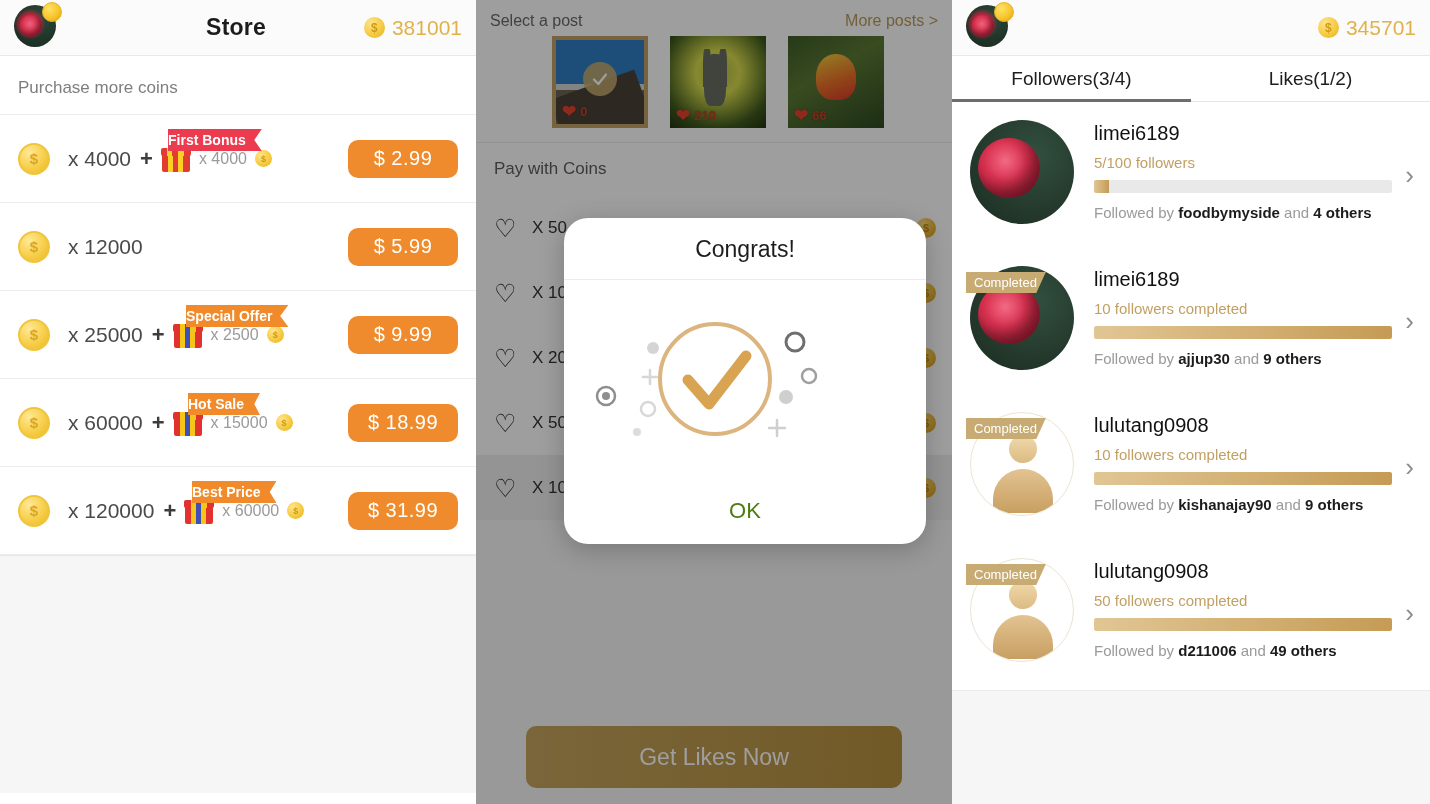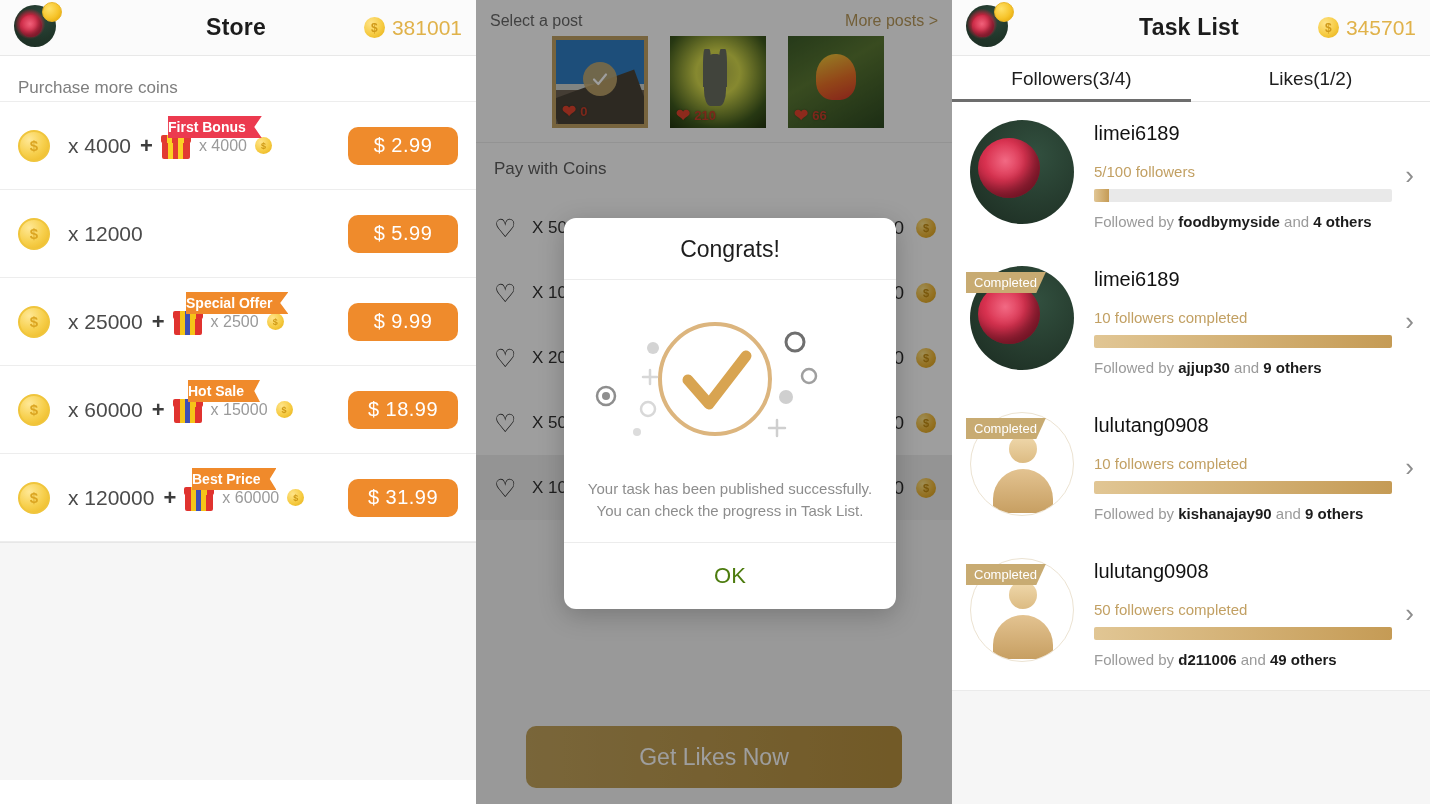--- a/index.html
+++ b/index.html
@@ -53,21 +53,21 @@
   }
   .coin-icon {
     width: 21px; height: 21px; border-radius: 50%;
     background: radial-gradient(circle at 34% 30%, #ffe489 0%, #f6cb42 55%, #e5ae14 100%);
     display: inline-flex; align-items: center; justify-content: center;
     font-size: 12px; font-weight: 700; color: #d09a1a; line-height: 1;
   }
 
   
   .section-label {
-    padding: 22px 18px 3px; font-size: 17px; color: #7e7e7e;
+    padding: 22px 18px 16px; font-size: 17px; color: #7e7e7e;
     border-bottom: 1px solid #ededed; background: #fff;
   }
   .store-row {
     position: relative; height: 88px; display: flex; align-items: center;
     padding: 0 18px; border-bottom: 1px solid #ededed; background:#fff;
   }
   .store-coin-big {
     width: 32px; height: 32px; border-radius: 50%; flex: none;
     background: radial-gradient(circle at 33% 28%, #ffe896 0%, #f7d04e 52%, #ecb720 100%);
     border: 2px solid #f0c53c;
@@ -170,22 +170,22 @@
   .cta-wrap { padding: 0 50px 0; background:#f7f7f7; }
   .cta-btn {
     width: 100%; height: 62px; border-radius: 10px; border:none;
     background: linear-gradient(90deg,#c4a55e 0%, #b8913f 100%);
     color:#fff; font-size: 23px; cursor:pointer;
   }
   .dim-overlay { position:absolute; inset:0; background: rgba(0,0,0,.38); z-index: 50; }
 
   
   .modal {
-    position:absolute; z-index: 60; left: 88px; top: 218px; width: 332px;
-    background:#fff; border-radius: 12px; overflow:hidden;
+    position:absolute; z-index: 60; left: 88px; top: 218px; width: 362px;
+    background:#fff; border-radius: 24px; overflow:hidden;
     box-shadow: 0 6px 26px rgba(0,0,0,.22);
   }
   .modal-title { text-align:center; font-size: 23px; color:#1d1d1d; padding: 18px 0 16px; border-bottom:1px solid #ececec;}
   .modal-art { height: 198px; position:relative; }
   .modal-text { font-size: 15px; color:#8d8d8d; text-align:center; line-height: 1.45; padding: 0 22px 20px; border-bottom:1px solid #ececec;}
   .modal-ok { text-align:center; font-size: 22px; color:#4d7c0f; padding: 20px 0; cursor:pointer; }
 
   
   .tabs { display:flex; height: 46px; background:#fff; border-bottom:1px solid #e5e5e5; position:relative;}
   .tab { flex:1; display:flex; align-items:center; justify-content:center; font-size:19px; color:#1e1e1e; cursor:pointer;}
@@ -213,21 +213,21 @@
     border-radius: 30px 30px 0 0;
     background: linear-gradient(180deg,#e3c391 0%, #c79f62 100%);
   }
   .completed-badge {
     position:absolute; left:-4px; top:6px; z-index:4;
     background:#c8ab72; color:#fff; font-size:13px; padding: 3px 9px 3px 8px;
     clip-path: polygon(0 0, 100% 0, 88% 100%, 0 100%);
   }
   .task-body { flex:1; padding-left: 20px; padding-top: 6px; min-width: 0; }
   .task-name { font-size: 20px; color:#111; font-weight: 400; }
-  .task-sub { font-size: 15px; color:#c2a063; margin-top: 18px; }
+  .task-sub { font-size: 15px; color:#c2a063; margin-top: 9px; }
   .pbar { height: 13px; border-radius: 2px; background:#e9e9e9; margin-top: 9px; overflow:hidden; width: 298px;}
   .pbar-fill { height:100%; background: linear-gradient(90deg,#e1c694 0%, #c59b55 100%); }
   .task-foot { font-size: 15px; color:#9a9a9a; margin-top: 11px; }
   .task-foot b { color:#1c1c1c; }
   .chev { position:absolute; right: 16px; top: 50%; transform: translateY(-50%); color:#8d8d8d; font-size: 26px; font-weight: 300;}
   .right-filler { background:#f6f6f6; position:absolute; left:0; right:0; bottom:0; top: 690px; border-top:1px solid #ebebeb;}
 </style>
 </head>
 <body>
 
@@ -393,32 +393,30 @@
           <circle cx="73" cy="152" r="4" fill="#dcdcdc"></circle>
           <circle cx="42" cy="116" r="9" fill="none" stroke="#8e8e8e" stroke-width="2.5"></circle>
           <circle cx="42" cy="116" r="4" fill="#8e8e8e"></circle>
           <circle cx="231" cy="62" r="9" fill="none" stroke="#6f6f6f" stroke-width="3"></circle>
           <circle cx="245" cy="96" r="7" fill="none" stroke="#9f9f9f" stroke-width="2.5"></circle>
           <circle cx="222" cy="117" r="7" fill="#cfcfcf"></circle>
           <path d="M86 90 l0 14 M79 97 l14 0" stroke="#d7d7d7" stroke-width="2.5" stroke-linecap="round"></path>
           <path d="M213 140 l0 16 M205 148 l16 0" stroke="#cfcfcf" stroke-width="2.5" stroke-linecap="round"></path>
         </svg>
       </div>
-      <div class="modal-text">Your task has been published successfully. You can check the progress in Task List.</div>
       <div class="modal-ok">OK</div>
     </div>
   </div>
 
   <div class="panel panel-right">
     <div class="appbar">
       <div class="avatar-wrap">
         <div class="avatar-img"></div>
         <div class="avatar-coin"></div>
       </div>
-      <div class="appbar-title">Task List</div>
       <div class="coin-balance">
         <span class="coin-icon">$</span>
         <span>345701</span>
       </div>
     </div>
     <div class="tabs">
       <div class="tab">Followers(3/4)</div>
       <div class="tab">Likes(1/2)</div>
       <div class="tab-underline"></div>
     </div>

